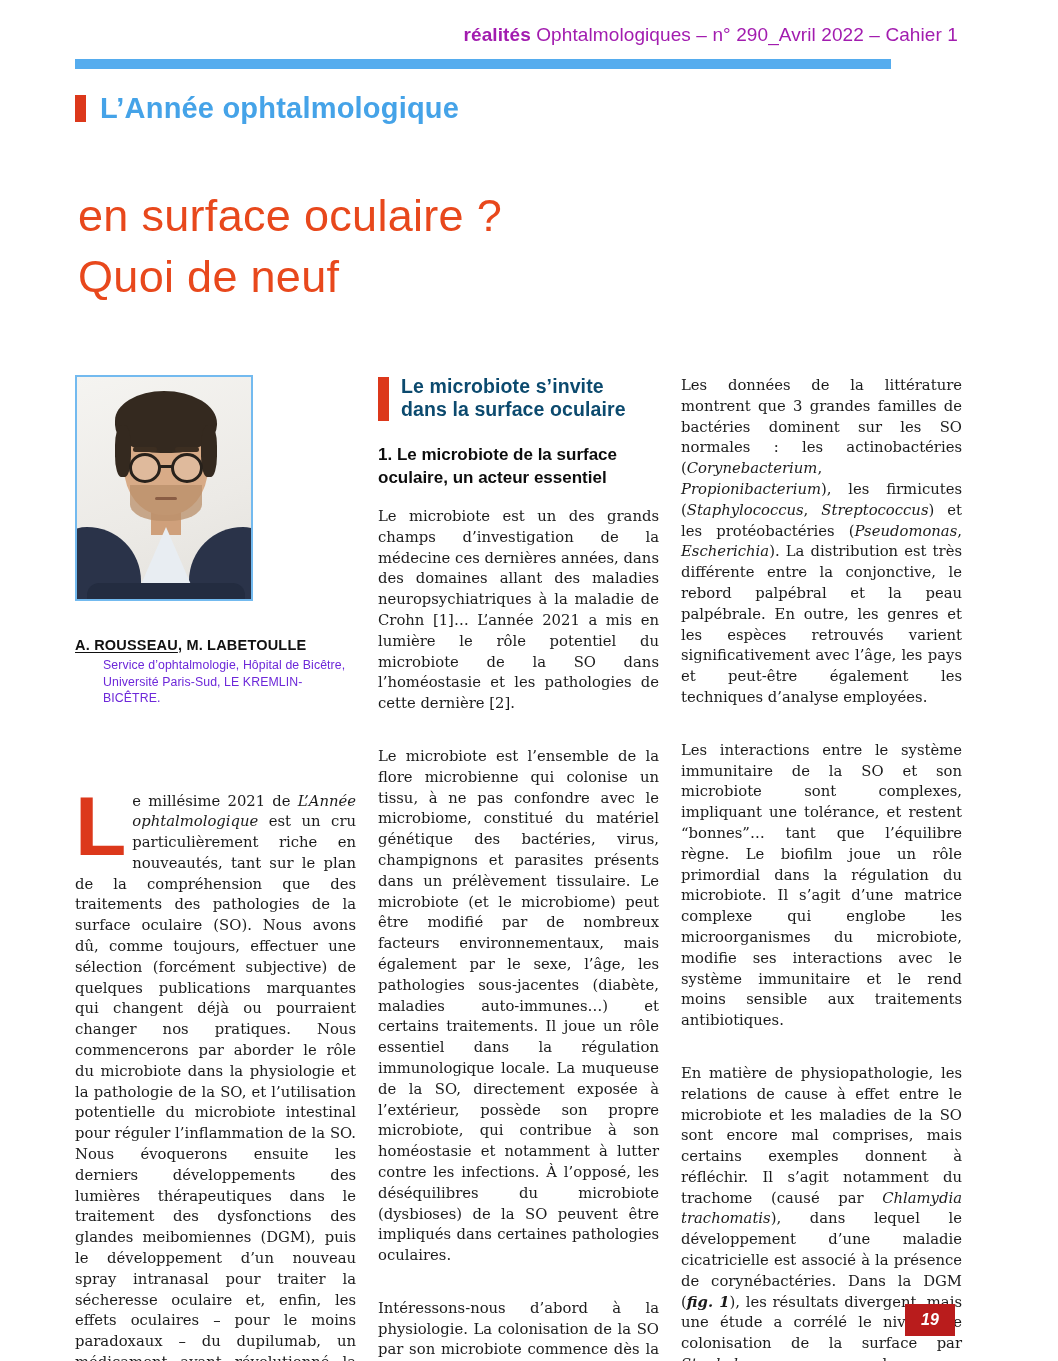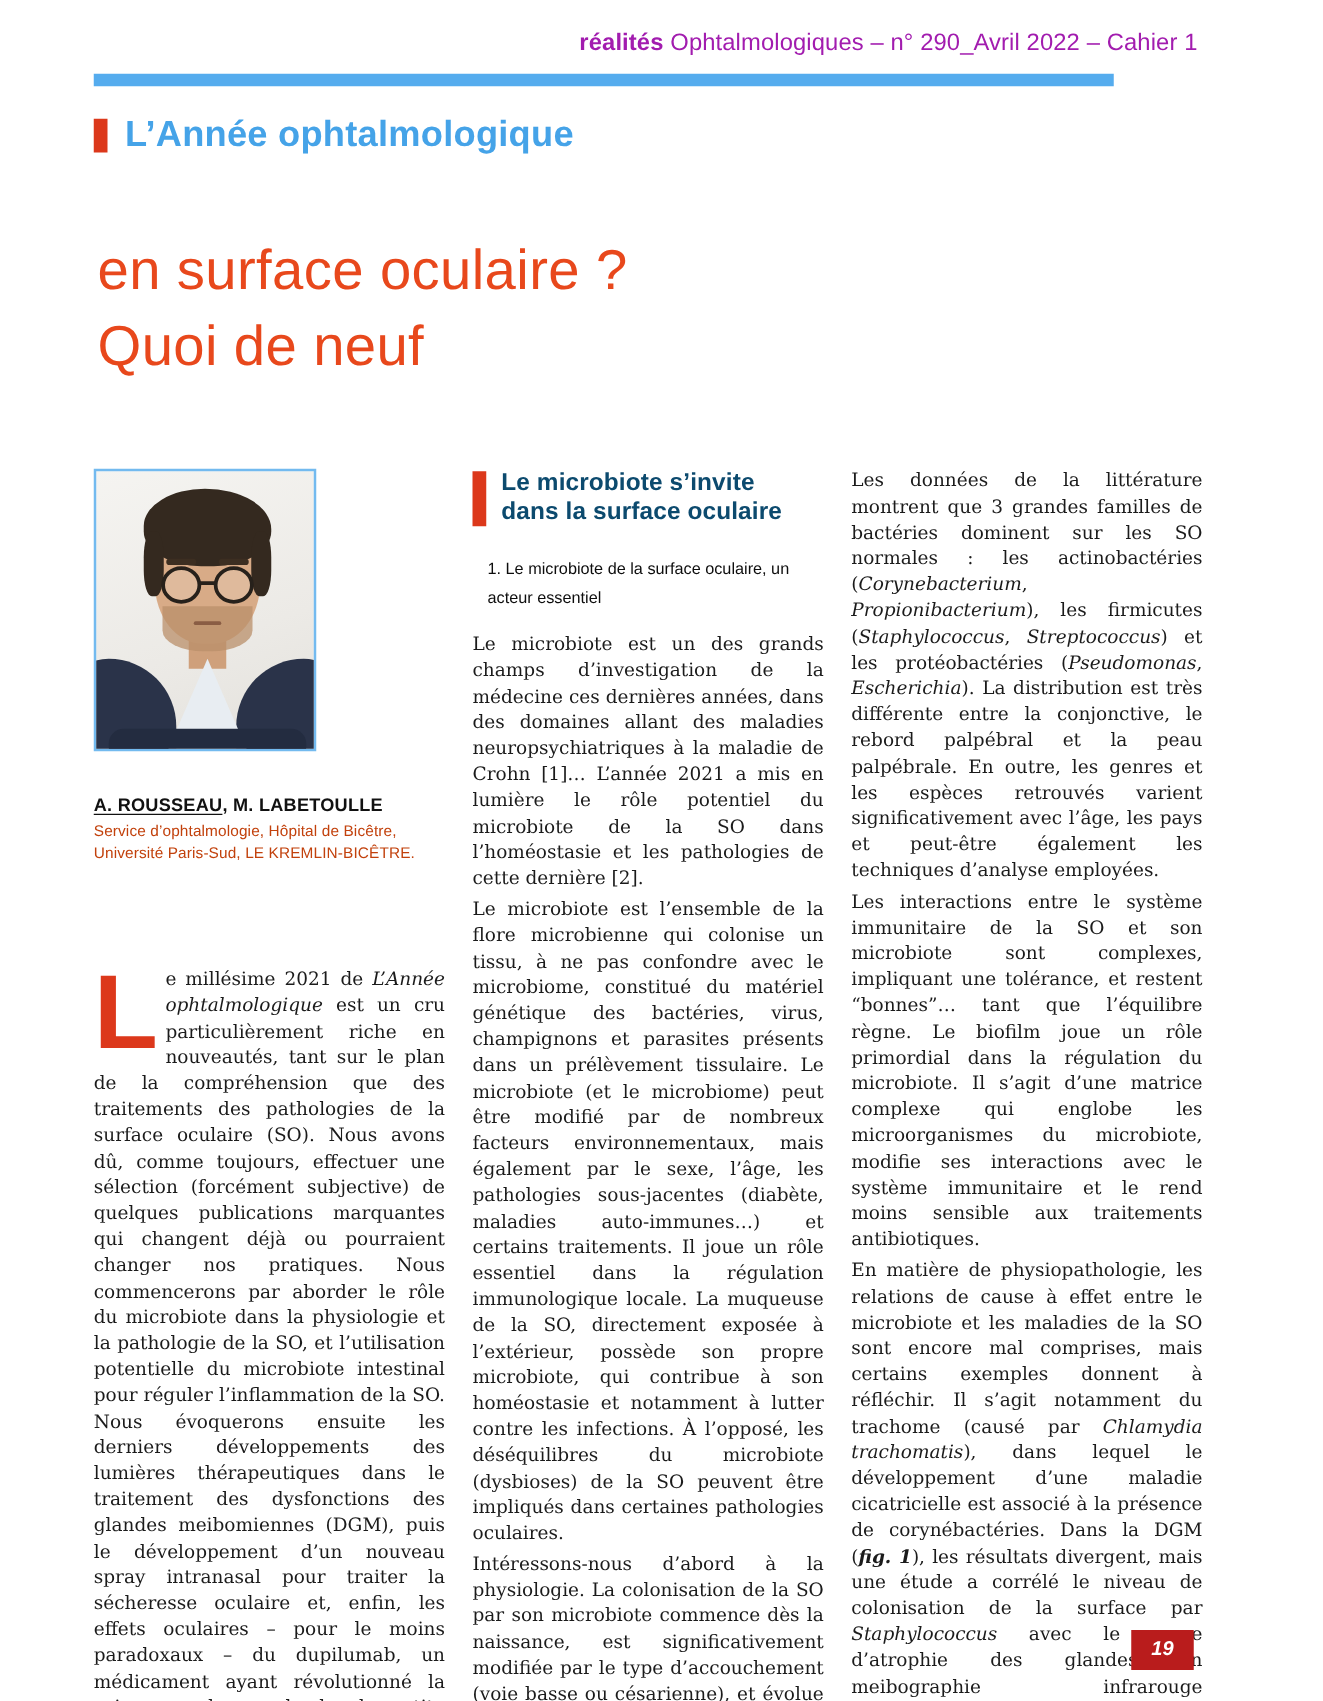--- a/index.html
+++ b/index.html
@@ -30,21 +30,21 @@
   .columns {
     position:absolute; left:75px; top:375px; width:887px;
     display:flex; gap:22px;
   }
   .col { width:281px; flex:0 0 281px; }
   .serif {
     font-family:"DejaVu Serif", serif;
     font-size:14.8px; line-height:20.8px; text-align:justify;
     hyphens:auto; -webkit-hyphens:auto; color:#1b1b1b;
   }
-  .para + .para { margin-top:4px; }
+  .para + .para { margin-top:32px; }
   
   .photo-frame {
     width:178px; height:226px; border:2px solid #73baef;
     position:relative; overflow:hidden; background:linear-gradient(160deg,#f5f4f1 0%,#eceae6 60%,#e3e1dc 100%);
   }
   .p-head { position:absolute; left:47px; top:34px; width:84px; height:104px; background:#d8ab87; border-radius:44% 44% 46% 46%; }
   .p-hair { position:absolute; left:38px; top:14px; width:102px; height:62px; background:#34291f; border-radius:48% 52% 45% 45%; }
   .p-hair-l { position:absolute; left:38px; top:48px; width:16px; height:52px; background:#34291f; border-radius:40%; }
   .p-hair-r { position:absolute; left:124px; top:48px; width:16px; height:52px; background:#34291f; border-radius:40%; }
   .p-brow { position:absolute; top:70px; width:24px; height:5px; background:#3c2e21; border-radius:3px; }
@@ -59,34 +59,34 @@
   .p-mouth { position:absolute; left:78px; top:120px; width:22px; height:3px; background:#8a5d44; border-radius:2px; }
   .p-neck { position:absolute; left:74px; top:130px; width:30px; height:28px; background:#cfa07b; }
   .p-shirt { position:absolute; left:56px; top:150px; width:66px; height:76px; background:#e8edf2; clip-path:polygon(50% 0,100% 100%,0 100%); }
   .p-jacket-l { position:absolute; left:-26px; top:150px; width:90px; height:90px; background:#2a3349; border-radius:40% 60% 0 0; }
   .p-jacket-r { position:absolute; left:112px; top:150px; width:90px; height:90px; background:#2a3349; border-radius:60% 40% 0 0; }
   .p-arm { position:absolute; left:10px; top:206px; width:158px; height:26px; background:#232c40; border-radius:12px; }
   
   .author-block { margin-top:26px; }
   .author-names { font-size:14.5px; font-weight:700; letter-spacing:.2px; color:#111;margin-top:36px; }
   .author-names .u { text-decoration:underline; text-underline-offset:2px; }
-  .author-affil { margin-top:4px; font-size:12.3px; line-height:16.5px; color:#c2410c; letter-spacing:.1px; }
+  .author-affil { margin-top:4px; font-size:12.3px; line-height:16.5px; color:#6d28d9; letter-spacing:.1px;margin-left:28px; }
   
   .intro { margin-top:84px; }
   .drop-cap {
     float:left; font-family:"Liberation Sans", sans-serif; font-weight:700;
     font-size:84px; line-height:62px; margin:4px 8px 0 0; letter-spacing:-2px;
   }
   
   .section-head { display:flex; align-items:flex-start; }
   .section-bar { width:11px; height:44px; margin-top:2px; flex:0 0 11px; }
   .section-heading {
     margin-left:12px; font-size:19.5px; line-height:23px; font-weight:700; letter-spacing:.1px; width:245px;
   }
-  .section-subheading { margin-top:22px; font-size:13px; line-height:23px; font-weight:400; color:#0d0d0d; width:272px;margin-left:12px; }
+  .section-subheading { margin-top:22px; font-size:17px; line-height:23px; font-weight:700; color:#0d0d0d; width:272px; }
   .first-para { margin-top:17px; }
   
   .page-number-badge {
     position:absolute; left:905px; top:1304px; width:50px; height:32px;
     display:flex; align-items:center; justify-content:center;
     color:#ffffff; font-size:16px; font-weight:700;
   }
   i { }
 </style>
 </head>

